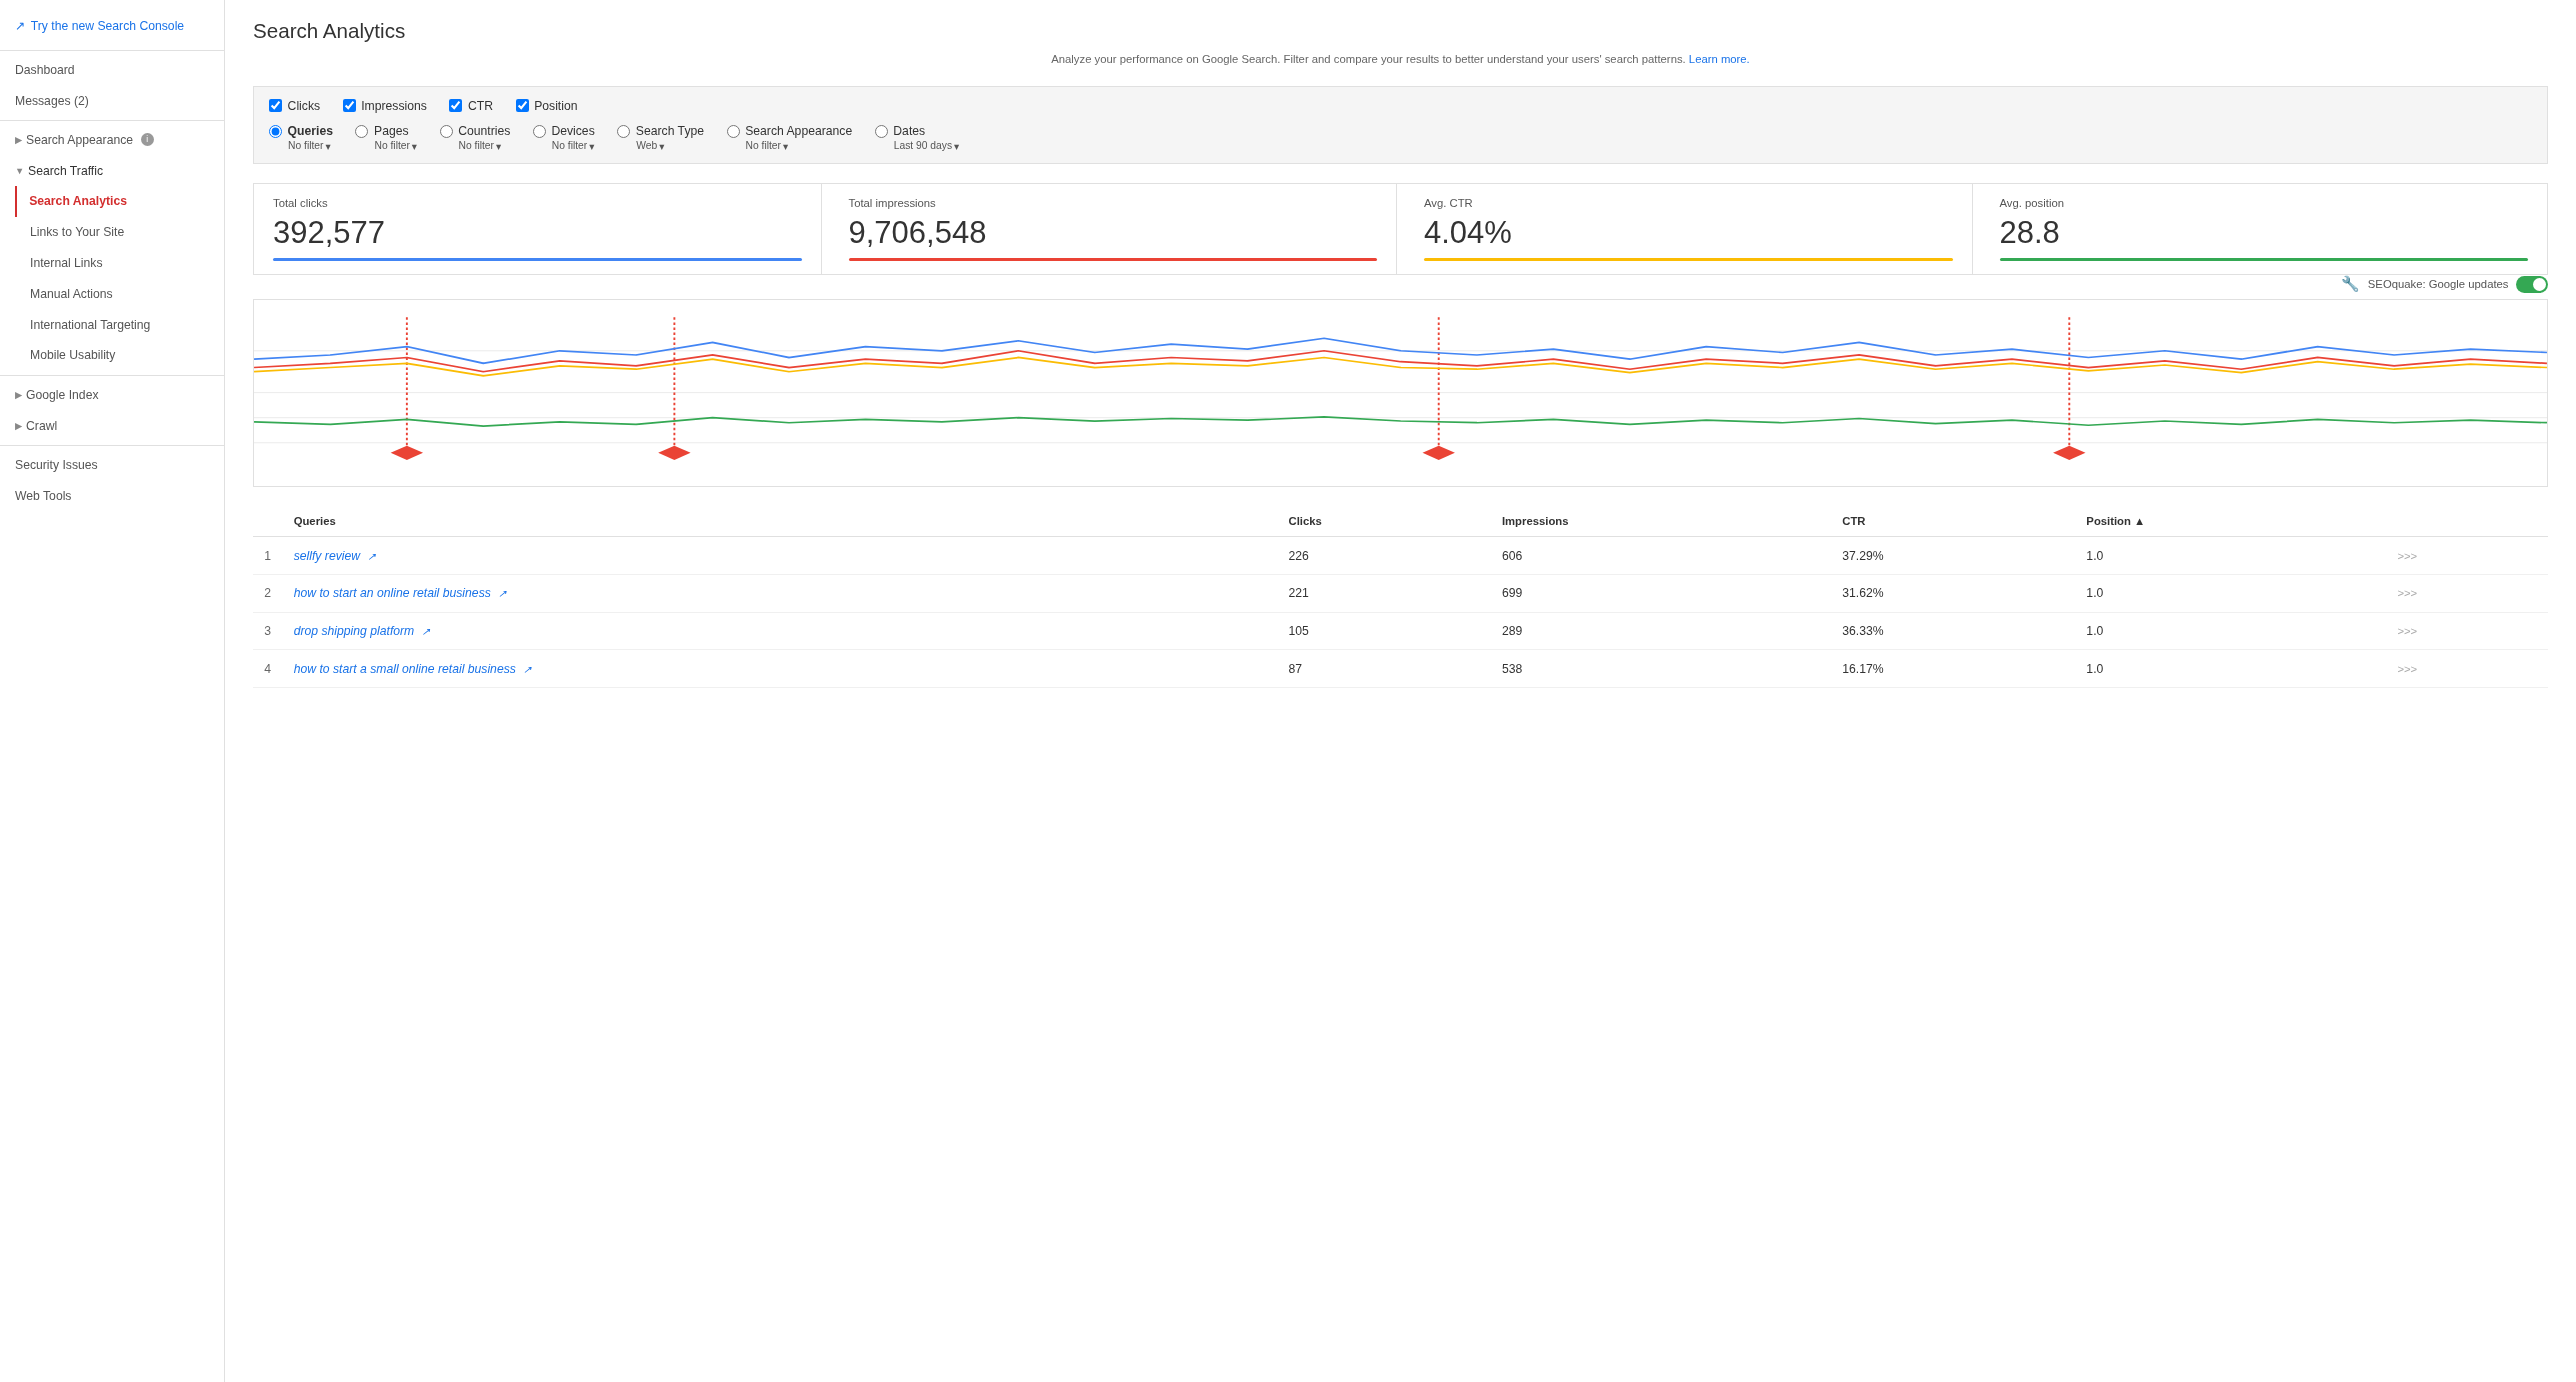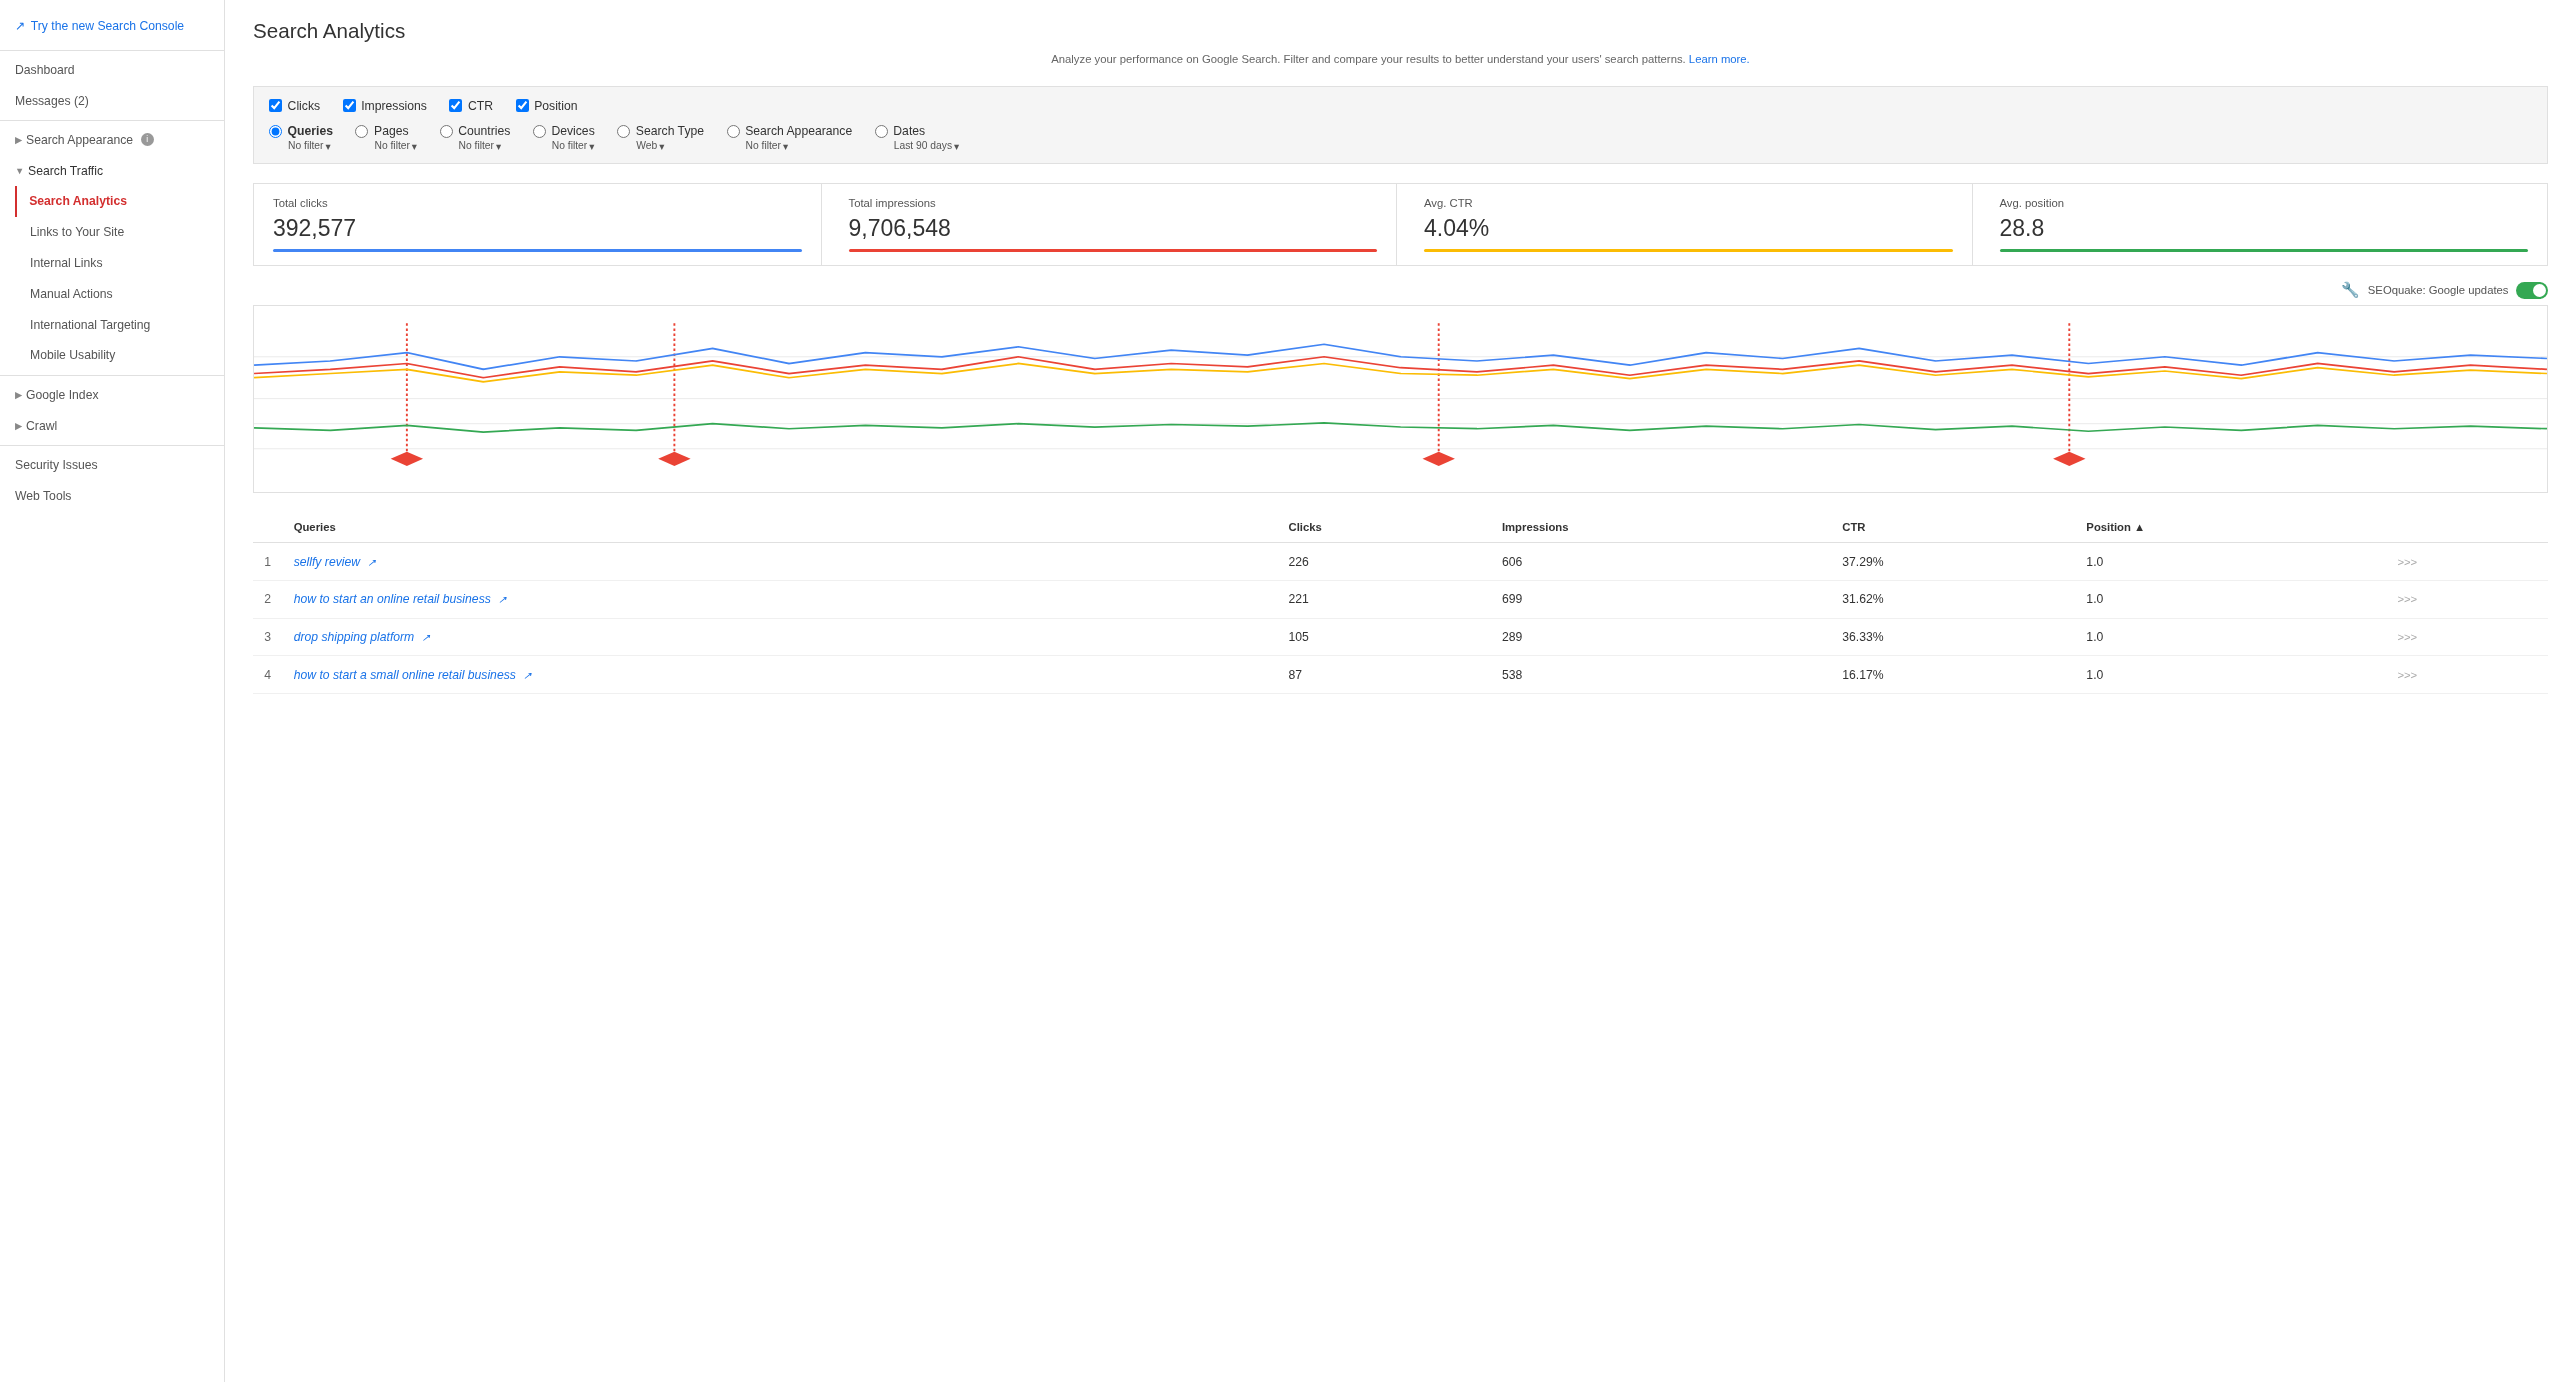--- a/index.html
+++ b/index.html
@@ -109,37 +109,37 @@
     }
     .filter-group {
       display: flex; flex-direction: column;
     }
     .filter-group-row { display: flex; align-items: center; gap: 3.8px; }
 
     
     .metrics-row {
       display: flex;
       gap: 8px;
-      margin-bottom: 15px;
+      margin-bottom: 0;
       border: 0.9px solid #e0e0e0;
       align-items: center;
     }
     .metric-box {
       flex: 1;
       padding: 13px 19px;
       border-right: 0.9px solid #e0e0e0;
     }
     .metric-box:last-child { border-right: none; }
     .metric-label {
       font-size: 11.3px;
       color: #555;
       margin-bottom: 5.6px;
     }
     .metric-value {
-      font-size: 23px;
+      font-size: 31px;
       font-weight: normal;
       color: #333;
     }
     .metric-underline {
       height: 2.8px;
       margin-top: 7.5px;
       border-radius: 1.9px;
     }
     .blue { background: #4285f4; }
     .red { background: #ea4335; }

